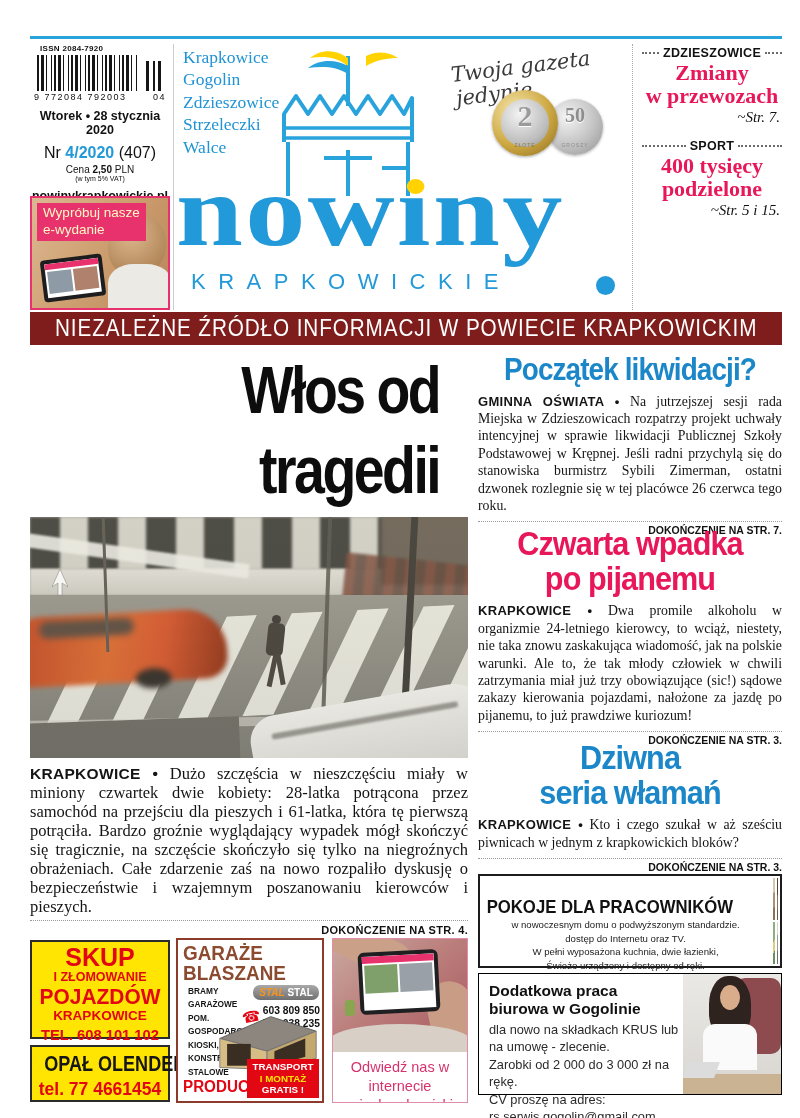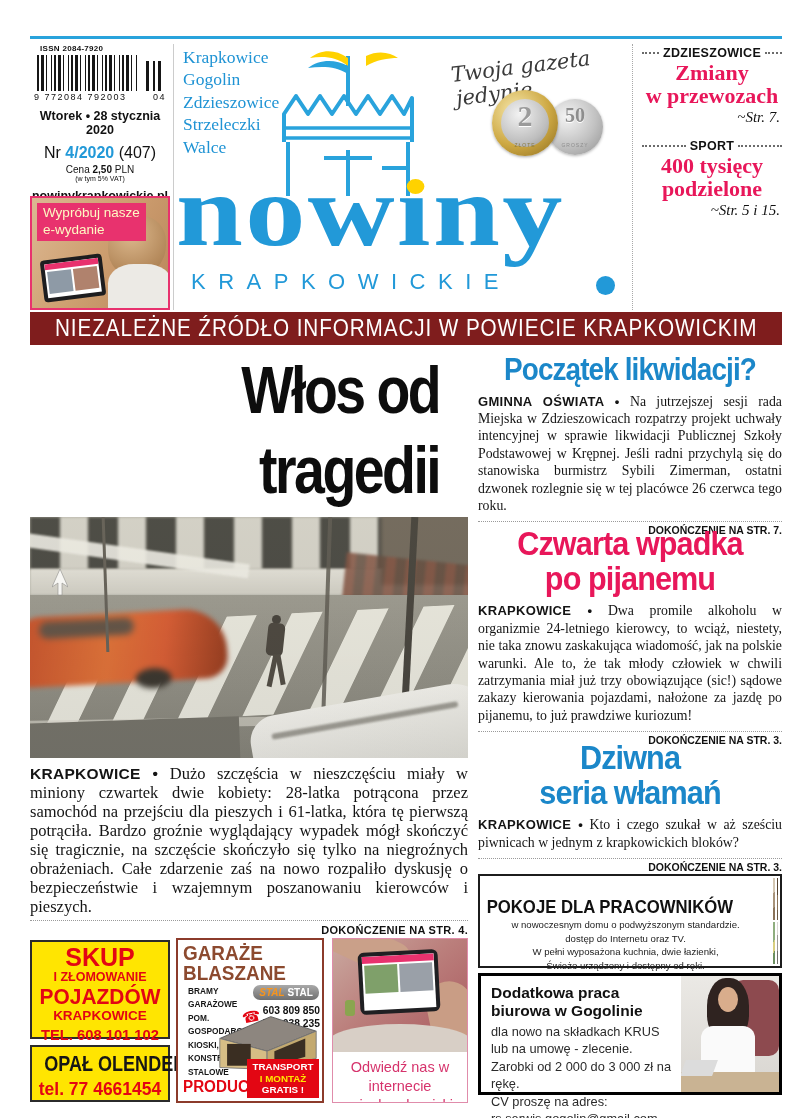--- a/index.html
+++ b/index.html
@@ -148,21 +148,21 @@
   .pk-small { font-size:9px; font-weight:bold; }
   .pk-big { font-size:20px; font-weight:800; letter-spacing:.5px; }
   .pk-photos { width:98px; display:grid; grid-template-columns:1fr 1fr; gap:2px; padding:2px; }
   .pk-photos div { width:100%; height:100%; }
   .pk-c1 { background:linear-gradient(160deg,#d3c6b2 0 35%,#a8937a 35% 70%,#8a7359 70%); }
   .pk-c2 { background:linear-gradient(135deg,#55422f 0 40%,#8a7257 40% 75%,#6b5943 75%); }
   .pk-c3 { background:linear-gradient(120deg,#8fae7f 0 45%,#d9cf7f 45% 70%,#6c8f60 70%); }
   .pk-c4 { background:linear-gradient(#d8d6d2 0 30%,#9c9a96 30% 70%,#6f6d69 70%); }
 
   
-  .ad-praca { position:absolute; left:478px; top:973px; width:304px; height:122px; border:3px solid #000000; background:#fff; display:flex; }
+  .ad-praca { position:absolute; left:478px; top:973px; width:304px; height:122px; border:1px solid #000000; background:#fff; display:flex; }
   .prc-left { flex:1; padding:8px 4px 6px 10px; }
   .prc-title { font-size:15.5px; font-weight:800; margin-bottom:3px; }
   .prc-line { font-size:12.8px; line-height:1.36; color:#2b2b2b; }
   .prc-photo { position:relative; width:98px; overflow:hidden; background:linear-gradient(#ebe9e5,#d8d5d0); }
   .pr-chair { position:absolute; right:0; top:4px; width:46px; height:76px; background:#8d4a4f; border-radius:10px; }
   .pr-hair { position:absolute; left:26px; top:2px; width:42px; height:62px; background:#2f2320; border-radius:45% 45% 40% 40%; }
   .pr-face { position:absolute; left:37px; top:11px; width:20px; height:25px; background:#d9ad8c; border-radius:50%; }
   .pr-shirt { position:absolute; left:20px; top:50px; width:54px; height:46px; background:#fafafa; border-radius:12px 12px 0 0; }
   .pr-desk { position:absolute; left:0; bottom:0; right:0; height:20px; background:#c9b393; }
   .pr-laptop { position:absolute; left:2px; bottom:16px; width:32px; height:16px; background:#dcdcdc; transform:skewX(-20deg); }

